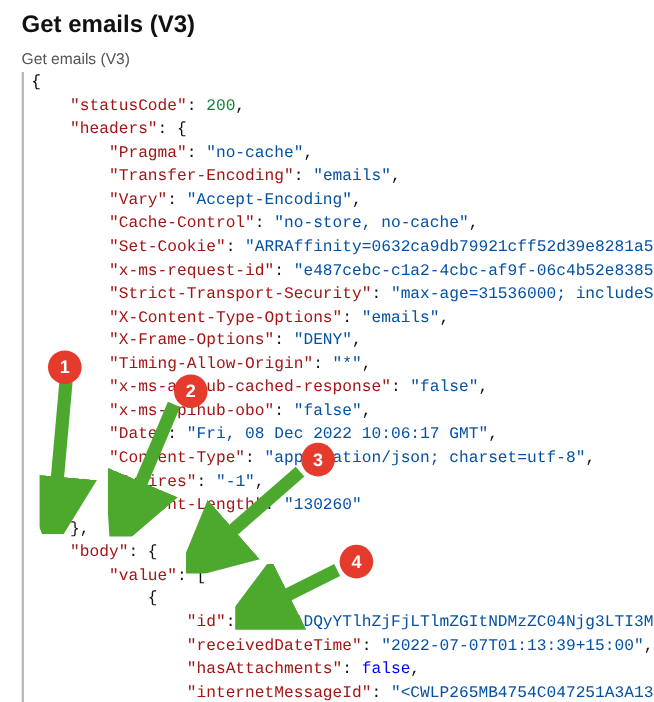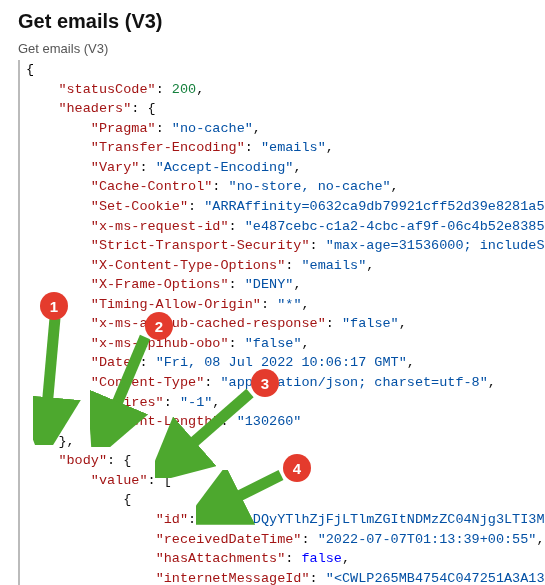--- a/index.html
+++ b/index.html
@@ -77,30 +77,30 @@
         <span class="k">"Vary"</span>: <span class="str">"<span>Accept-Encoding</span>"</span>,
         <span class="k">"Cache-Control"</span>: <span class="str">"<span>no-store, no-cache</span>"</span>,
         <span class="k">"Set-Cookie"</span>: <span class="str">"<span>ARRAffinity=0632ca9db79921cff52d39e8281a50ff464d1</span></span>
         <span class="k">"x-ms-request-id"</span>: <span class="str">"<span>e487cebc-c1a2-4cbc-af9f-06c4b52e8385;8187c67</span></span>
         <span class="k">"Strict-Transport-Security"</span>: <span class="str">"<span>max-age=31536000; includeSubDomain</span></span>
         <span class="k">"X-Content-Type-Options"</span>: <span class="str">"<span>emails</span>"</span>,
         <span class="k">"X-Frame-Options"</span>: <span class="str">"<span>DENY</span>"</span>,
         <span class="k">"Timing-Allow-Origin"</span>: <span class="str">"<span>*</span>"</span>,
         <span class="k">"x-ms-apihub-cached-response"</span>: <span class="str">"<span>false</span>"</span>,
         <span class="k">"x-ms-apihub-obo"</span>: <span class="str">"<span>false</span>"</span>,
-        <span class="k">"Date"</span>: <span class="str">"<span>Fri, 08 Jul 2022 10:06:17 GMT</span>"</span>,
+        <span class="k">"Date"</span>: <span class="str">"<span>Fri, 08 Dec 2022 10:06:17 GMT</span>"</span>,
         <span class="k">"Content-Type"</span>: <span class="str">"<span>application/json; charset=utf-8</span>"</span>,
         <span class="k">"Expires"</span>: <span class="str">"<span>-1</span>"</span>,
         <span class="k">"Content-Length"</span>: <span class="str">"<span>130260</span>"</span>
     },
     <span class="k">"body"</span>: {
         <span class="k">"value"</span>: [
             {
                 <span class="k">"id"</span>: <span class="str">"<span>AAMkADQyYTlhZjFjLTlmZGItNDMzZC04Njg3LTI3MDkyMjVjM</span></span>
-                <span class="k">"receivedDateTime"</span>: <span class="str">"<span>2022-07-07T01:13:39+00:55</span>"</span>,
+                <span class="k">"receivedDateTime"</span>: <span class="str">"<span>2022-07-07T01:13:39+15:00</span>"</span>,
                 <span class="k">"hasAttachments"</span>: <span class="bool">false</span>,
                 <span class="k">"internetMessageId"</span>: <span class="str">"<span>&lt;CWLP265MB4754C047251A3A131EC3BF4E</span></span>
                 : ,
                 : </div>
 
   <div class="badge" style="left:40px; top:292px;">1</div>
   <div class="badge" style="left:145px; top:312px;">2</div>
   <div class="badge" style="left:251px; top:369px;">3</div>
   <div class="badge" style="left:283px; top:454px;">4</div>
 

